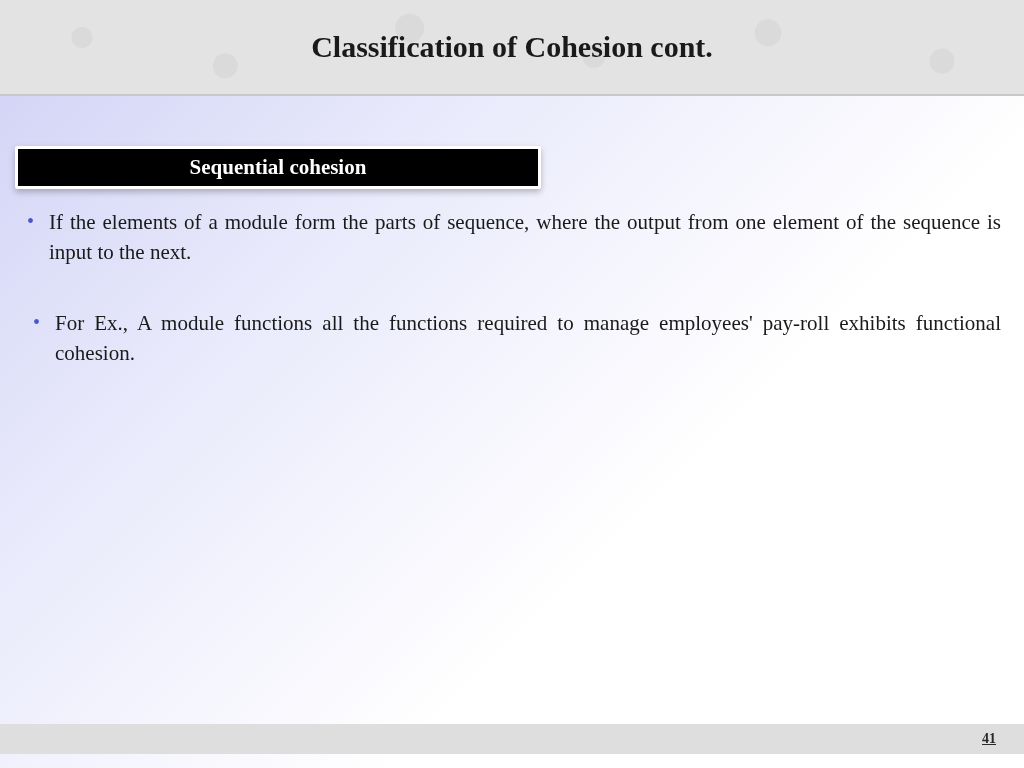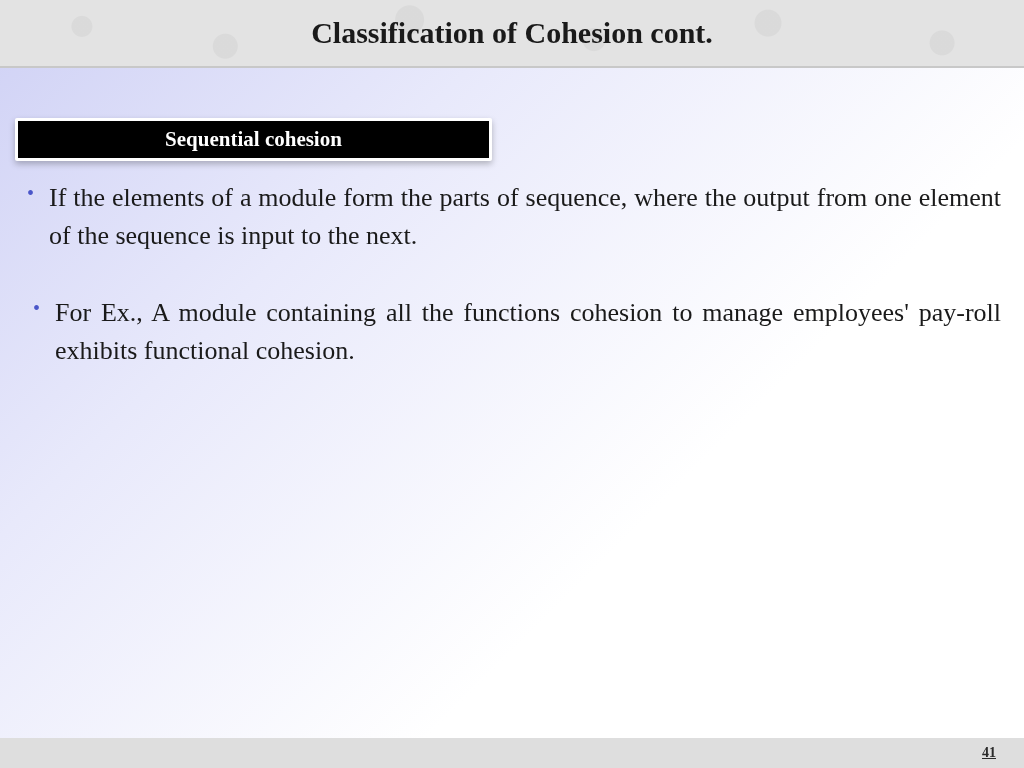--- a/index.html
+++ b/index.html
@@ -5,21 +5,21 @@
   * { margin: 0; padding: 0; box-sizing: border-box; }
   html, body { width: 1024px; height: 768px; font-family: "Times New Roman", Times, serif; overflow: hidden; }
   .slide {
     width: 1024px;
     height: 768px;
     position: relative;
     background: linear-gradient(135deg, #cfd1f5 0%, #e8e9fb 30%, #ffffff 65%, #ffffff 100%);
   }
   .header-bar {
     width: 100%;
-    height: 68px;
+    height: 96px;
     background: #e3e3e3;
     border-bottom: 2px solid #c8c8c8;
     display: flex;
     align-items: center;
     justify-content: center;
     position: relative;
     overflow: hidden;
   }
   .header-bar::before {
     content: "";
@@ -52,32 +52,32 @@
     padding: 3px;
     border-radius: 2px;
     box-shadow: 0 3px 6px rgba(0,0,0,0.25);
     margin-bottom: 18px;
   }
   .section-heading {
     background: #000000;
     color: #ffffff;
     font-weight: bold;
     font-size: 21px;
-    width: 471px;
+    width: 520px;
     text-align: center;
     padding: 6px 0;
   }
 
   ul.bullets {
     list-style: none;
     margin: 0 8px 40px 8px;
   }
   ul.bullets li {
     position: relative;
-    font-size: 26px;
+    font-size: 21px;
     color: #1a1a1a;
     line-height: 1.45;
     padding-left: 26px;
     margin-bottom: 14px;
     text-align: justify;
   }
   ul.bullets li::before {
     content: "•";
     position: absolute;
     left: 4px;
@@ -85,21 +85,21 @@
     color: #4a56c9;
     font-size: 20px;
   }
 
   .second-block { margin-top: 10px; }
   .second-block ul.bullets { margin-left: 14px; }
 
   .footer-bar {
     position: absolute;
     left: 0;
-    bottom: 0;
+    bottom: 14px;
     width: 100%;
     height: 30px;
     background: #dedede;
     display: flex;
     align-items: center;
     justify-content: flex-end;
     padding-right: 28px;
   }
   .page-num {
     font-size: 14px;
@@ -123,21 +123,21 @@
       <div class="section-heading-wrap">
         <div class="section-heading">Sequential cohesion</div>
       </div>
       <ul class="bullets">
         <li>If the elements of a module form the parts of sequence, where the output from one element of the sequence is input to the next.</li>
       </ul>
     </div>
 
     <div class="second-block">
       <ul class="bullets">
-        <li>For Ex., A module containing all the functions cohesion to manage employees' pay-roll exhibits functional cohesion.</li>
+        <li>For Ex., A module functions all the functions required to manage employees' pay-roll exhibits functional cohesion.</li>
       </ul>
     </div>
 
   </div>
 
   <div class="footer-bar">
     <span class="page-num">41</span>
   </div>
 
 </div>

